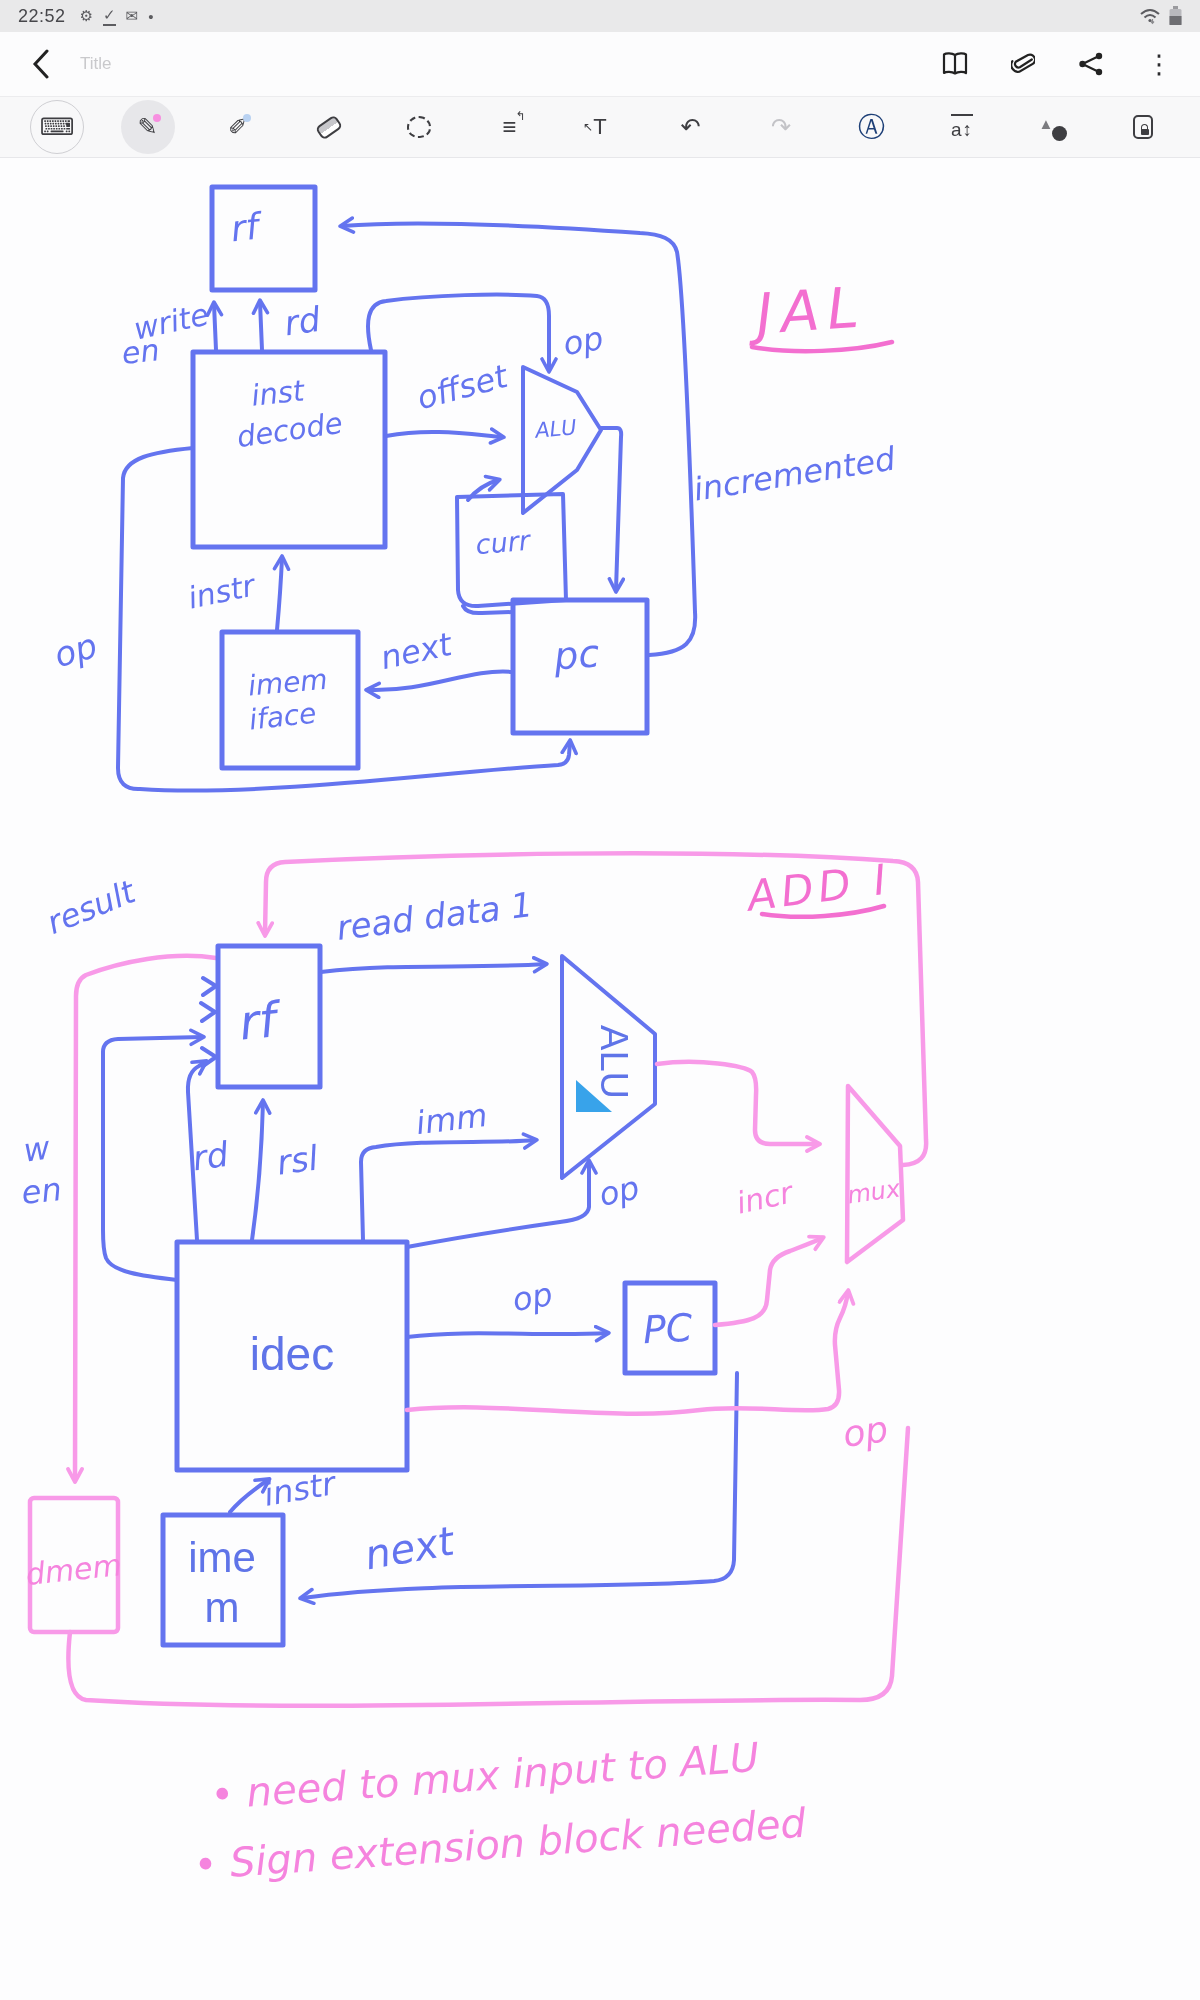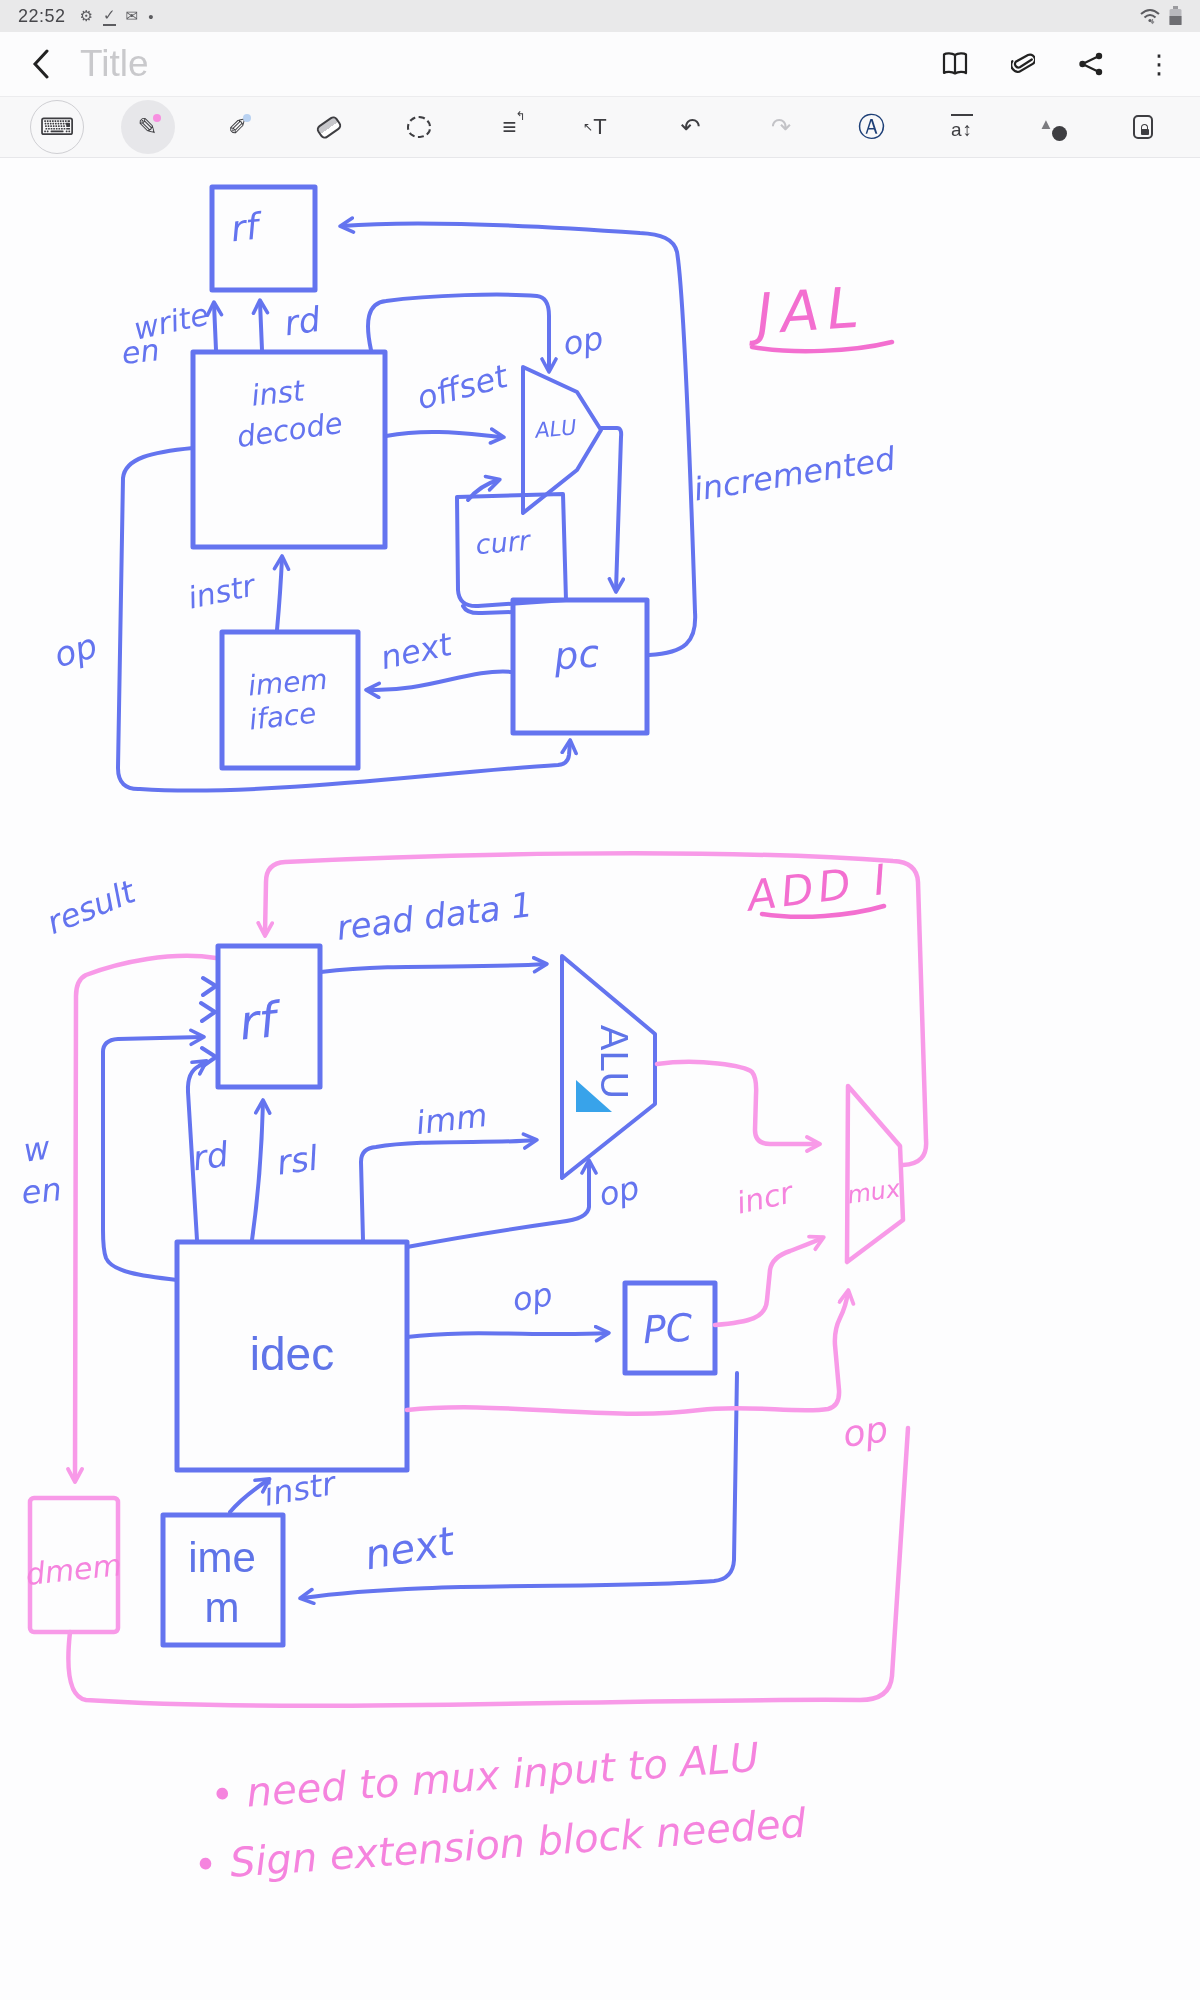--- a/index.html
+++ b/index.html
@@ -8,21 +8,21 @@
 
   
   .status-bar { position:absolute; top:0; left:0; width:1200px; height:32px; background:#e9e9ea; display:flex; align-items:center; padding:0 18px; color:#4e4e52; }
   .status-time { font-size:18px; letter-spacing:.5px; margin-right:14px; color:#47474b; }
   .status-icons { display:flex; align-items:center; gap:10px; font-size:15px; color:#5c5c60; }
   .status-right { margin-left:auto; display:flex; align-items:center; gap:8px; }
 
   
   .title-bar { position:absolute; top:32px; left:0; width:1200px; height:64px; background:#fcfcfd; display:flex; align-items:center; padding:0 24px; }
   .back-btn { width:34px; height:34px; display:flex; align-items:center; justify-content:center; margin-right:22px; cursor:pointer; }
-  .title-input { border:none; outline:none; background:transparent; font-size:37px; color:#3b82f6; width:300px; font-family:"Liberation Sans", sans-serif; }
+  .title-input { border:none; outline:none; background:transparent; font-size:17px; color:#3b82f6; width:300px; font-family:"Liberation Sans", sans-serif; }
   .title-input::placeholder { color:#c9c9cc; }
   .title-actions { margin-left:auto; display:flex; align-items:center; gap:34px; }
   .title-actions .ticon { width:34px; height:34px; display:flex; align-items:center; justify-content:center; color:#2b2b2e; cursor:pointer; }
   .kebab { font-size:26px; color:#2b2b2e; line-height:1; }
 
   
   .toolbar { position:absolute; top:96px; left:0; width:1200px; height:62px; background:#f8f8f9; border-top:1px solid #ececee; border-bottom:1px solid #e7e7ea; display:flex; align-items:center; justify-content:space-between; padding:0 30px; }
   .tool { width:54px; height:54px; border-radius:50%; display:flex; align-items:center; justify-content:center; position:relative; cursor:pointer; color:#3e3e42; font-size:24px; }
   .tool.circled { border:1px solid #cfcfd3; }
   .tool.selected { background:#e7e7ea; }

